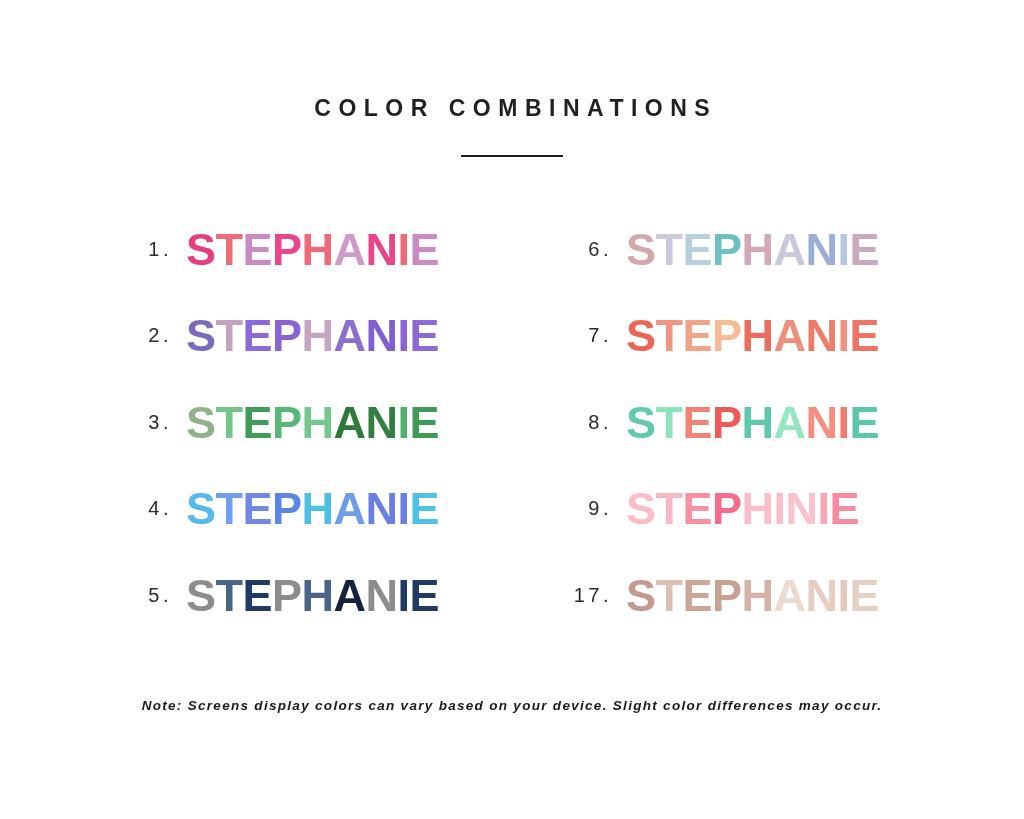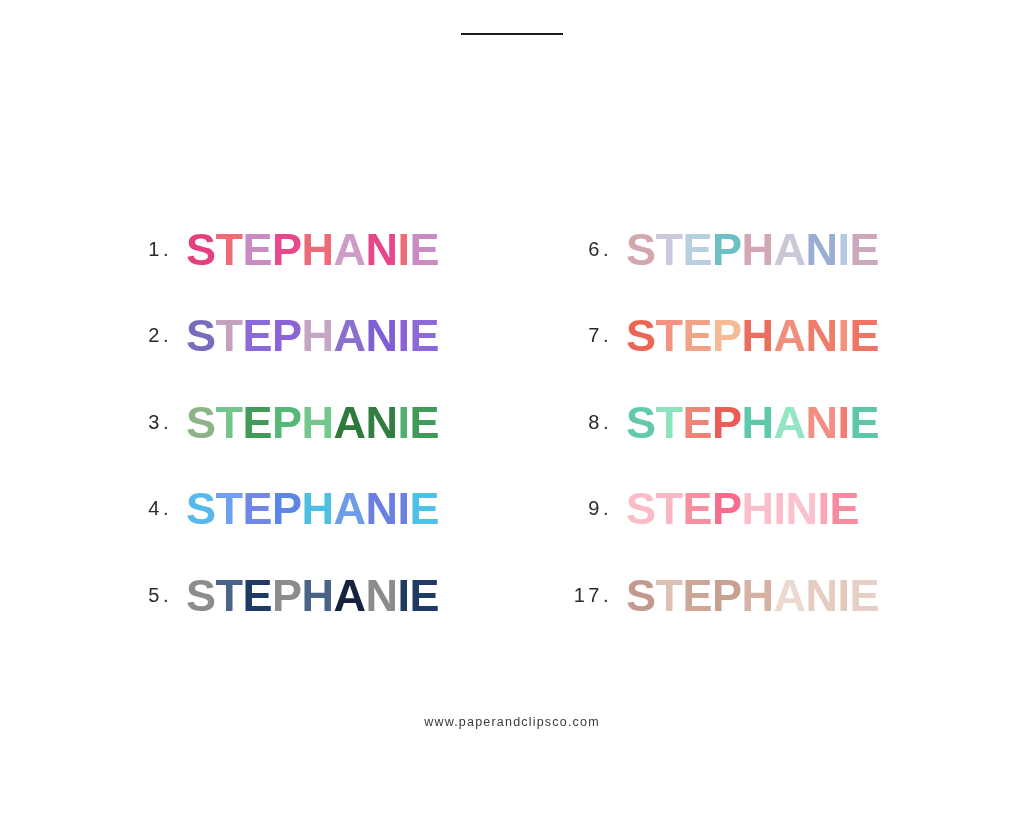--- a/index.html
+++ b/index.html
@@ -113,20 +113,21 @@
     letter-spacing: 1.2px;
     color: #3a3a3a;
     margin: 17px 0 0 0;
     font-family: "Liberation Sans", sans-serif;
   }
 </style>
 </head>
 <body>
 
 <div class="header">
+  <h1 class="page-title">COLOR COMBINATIONS</h1>
   <div class="title-divider"></div>
 </div>
 
 <div class="columns">
   <div class="column left">
       <div class="name-row">
         <span class="row-index">1.</span>
         <span class="name-word">
           <span class="glyph" style="color: rgb(228, 64, 127);">S</span>
           <span class="glyph" style="color: rgb(240, 107, 120);">T</span>
@@ -264,14 +265,14 @@
           <span class="glyph" style="color: rgb(236, 217, 207);">A</span>
           <span class="glyph" style="color: rgb(229, 205, 194);">N</span>
           <span class="glyph" style="color: rgb(226, 200, 189);">I</span>
           <span class="glyph" style="color: rgb(230, 207, 196);">E</span>
         </span>
       </div>
     </div>
 </div>
 
 <div class="footer">
-  <p class="footer-url">www.paperandclipsco.com</p>
+  <p class="footer-note">Note: Screens display colors can vary based on your device. Slight color differences may occur.</p>
 </div>
 
 </body></html>

